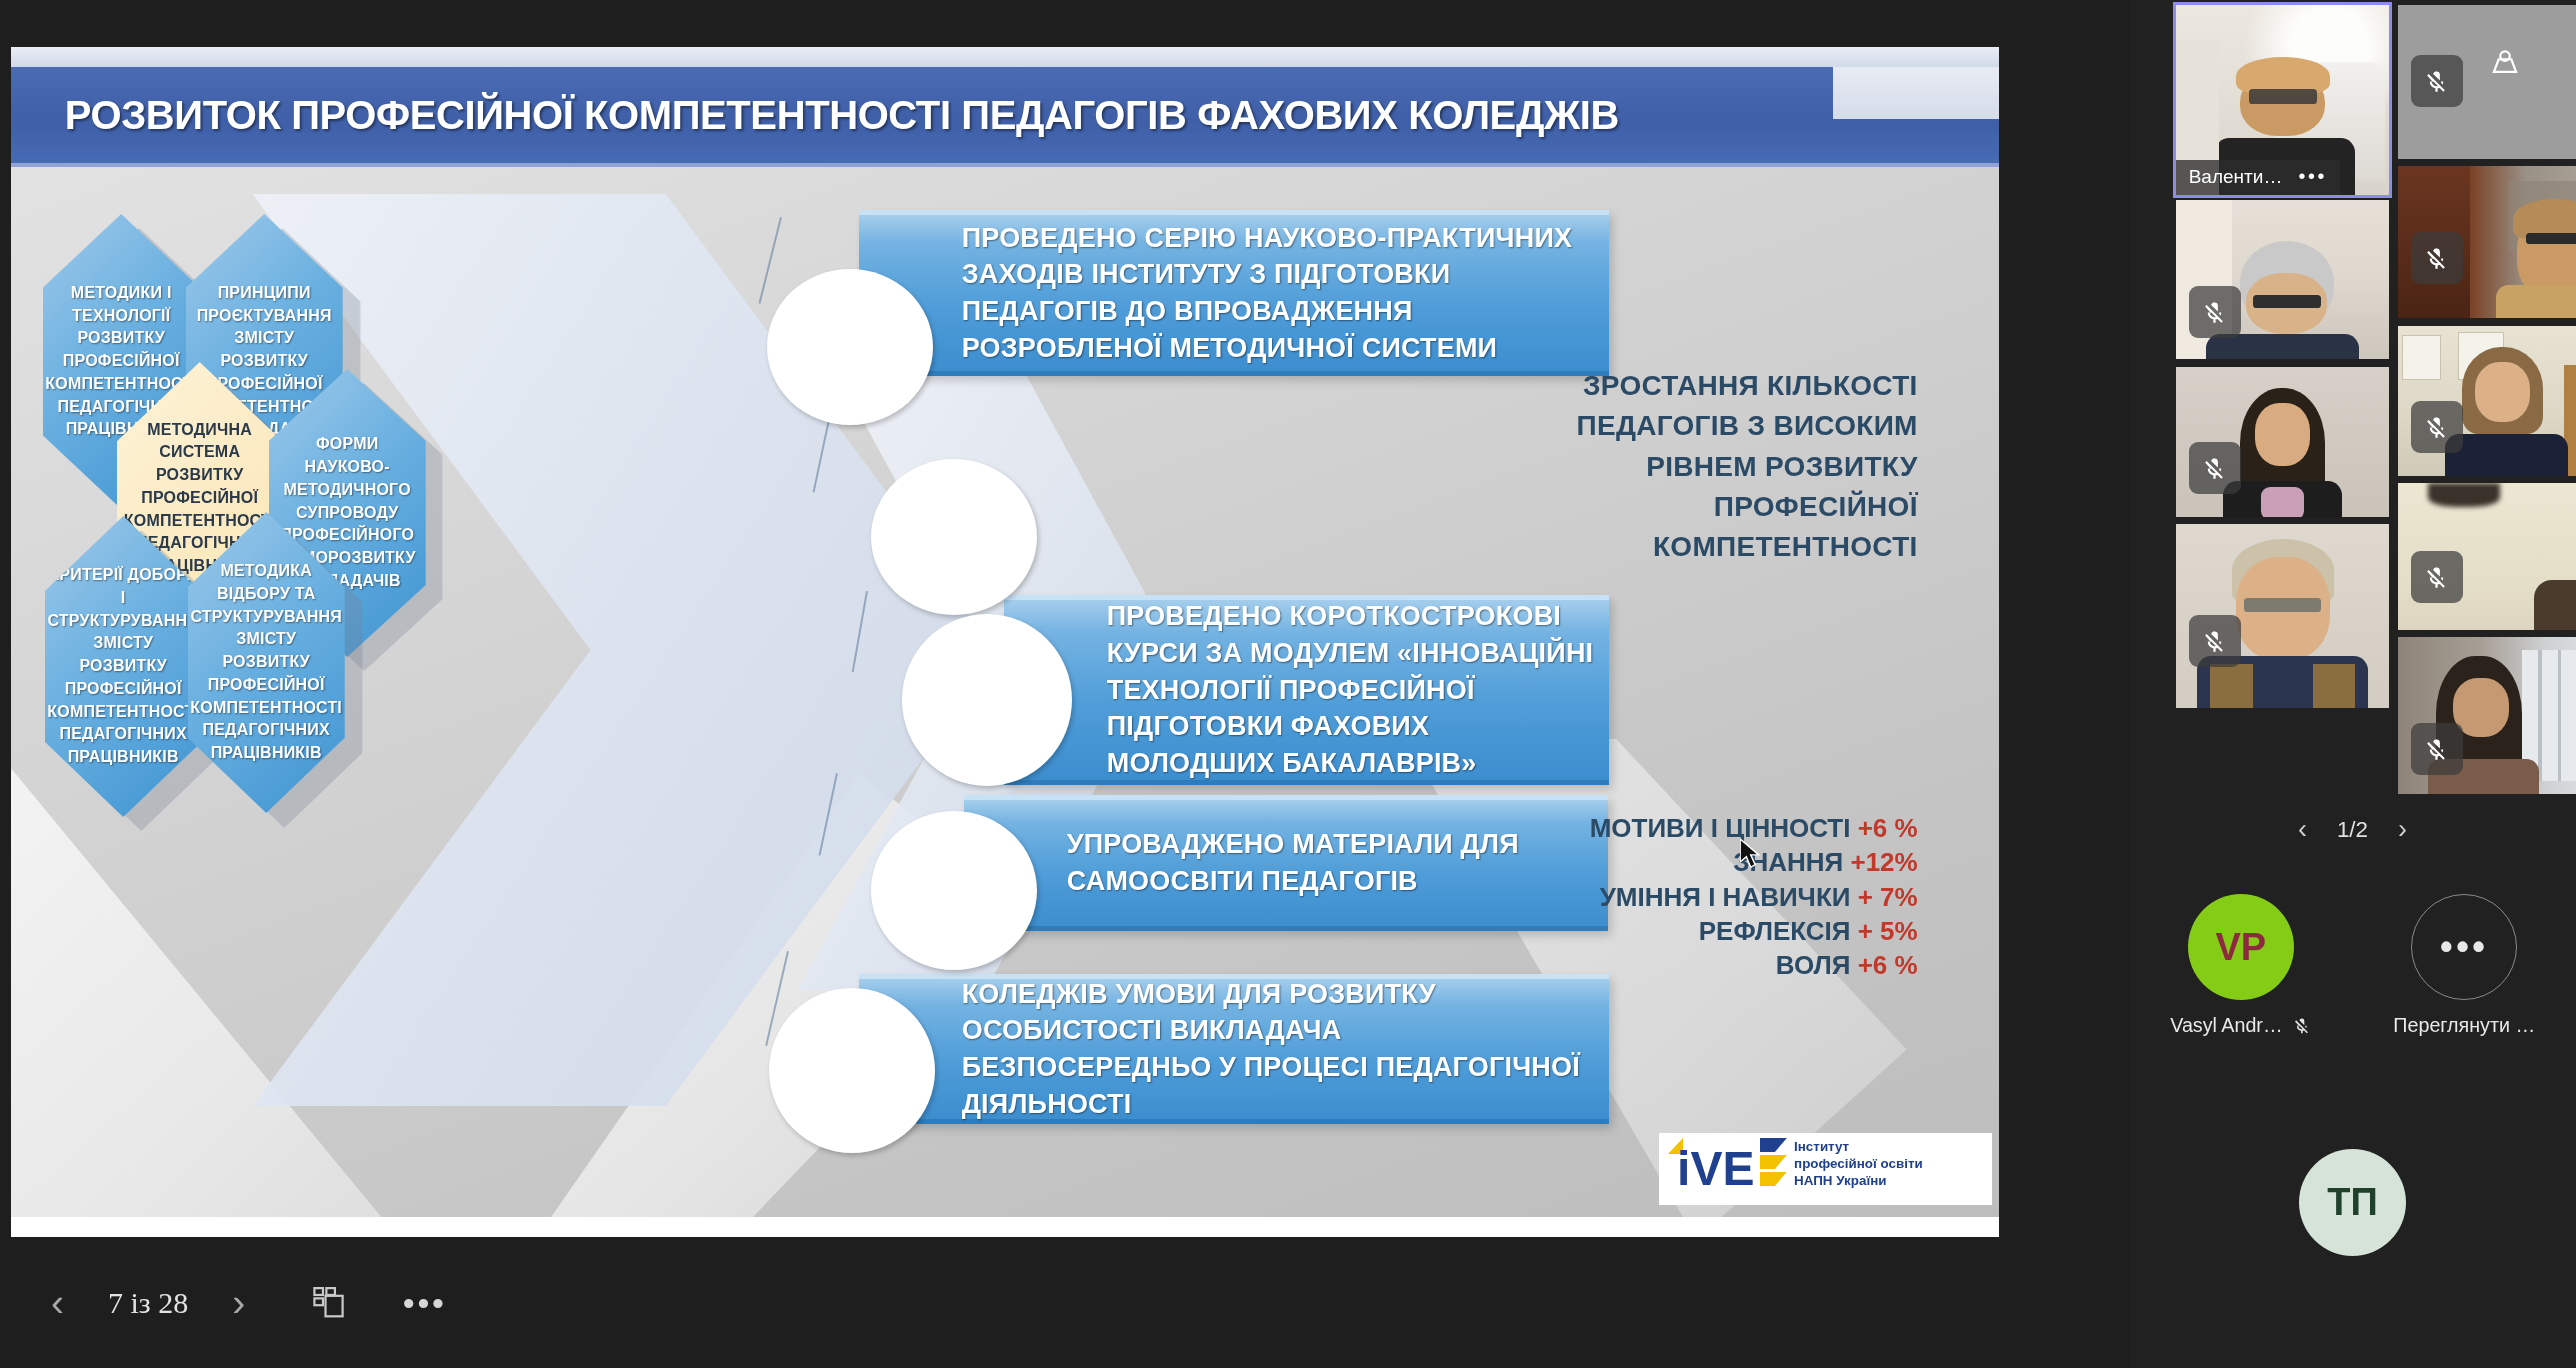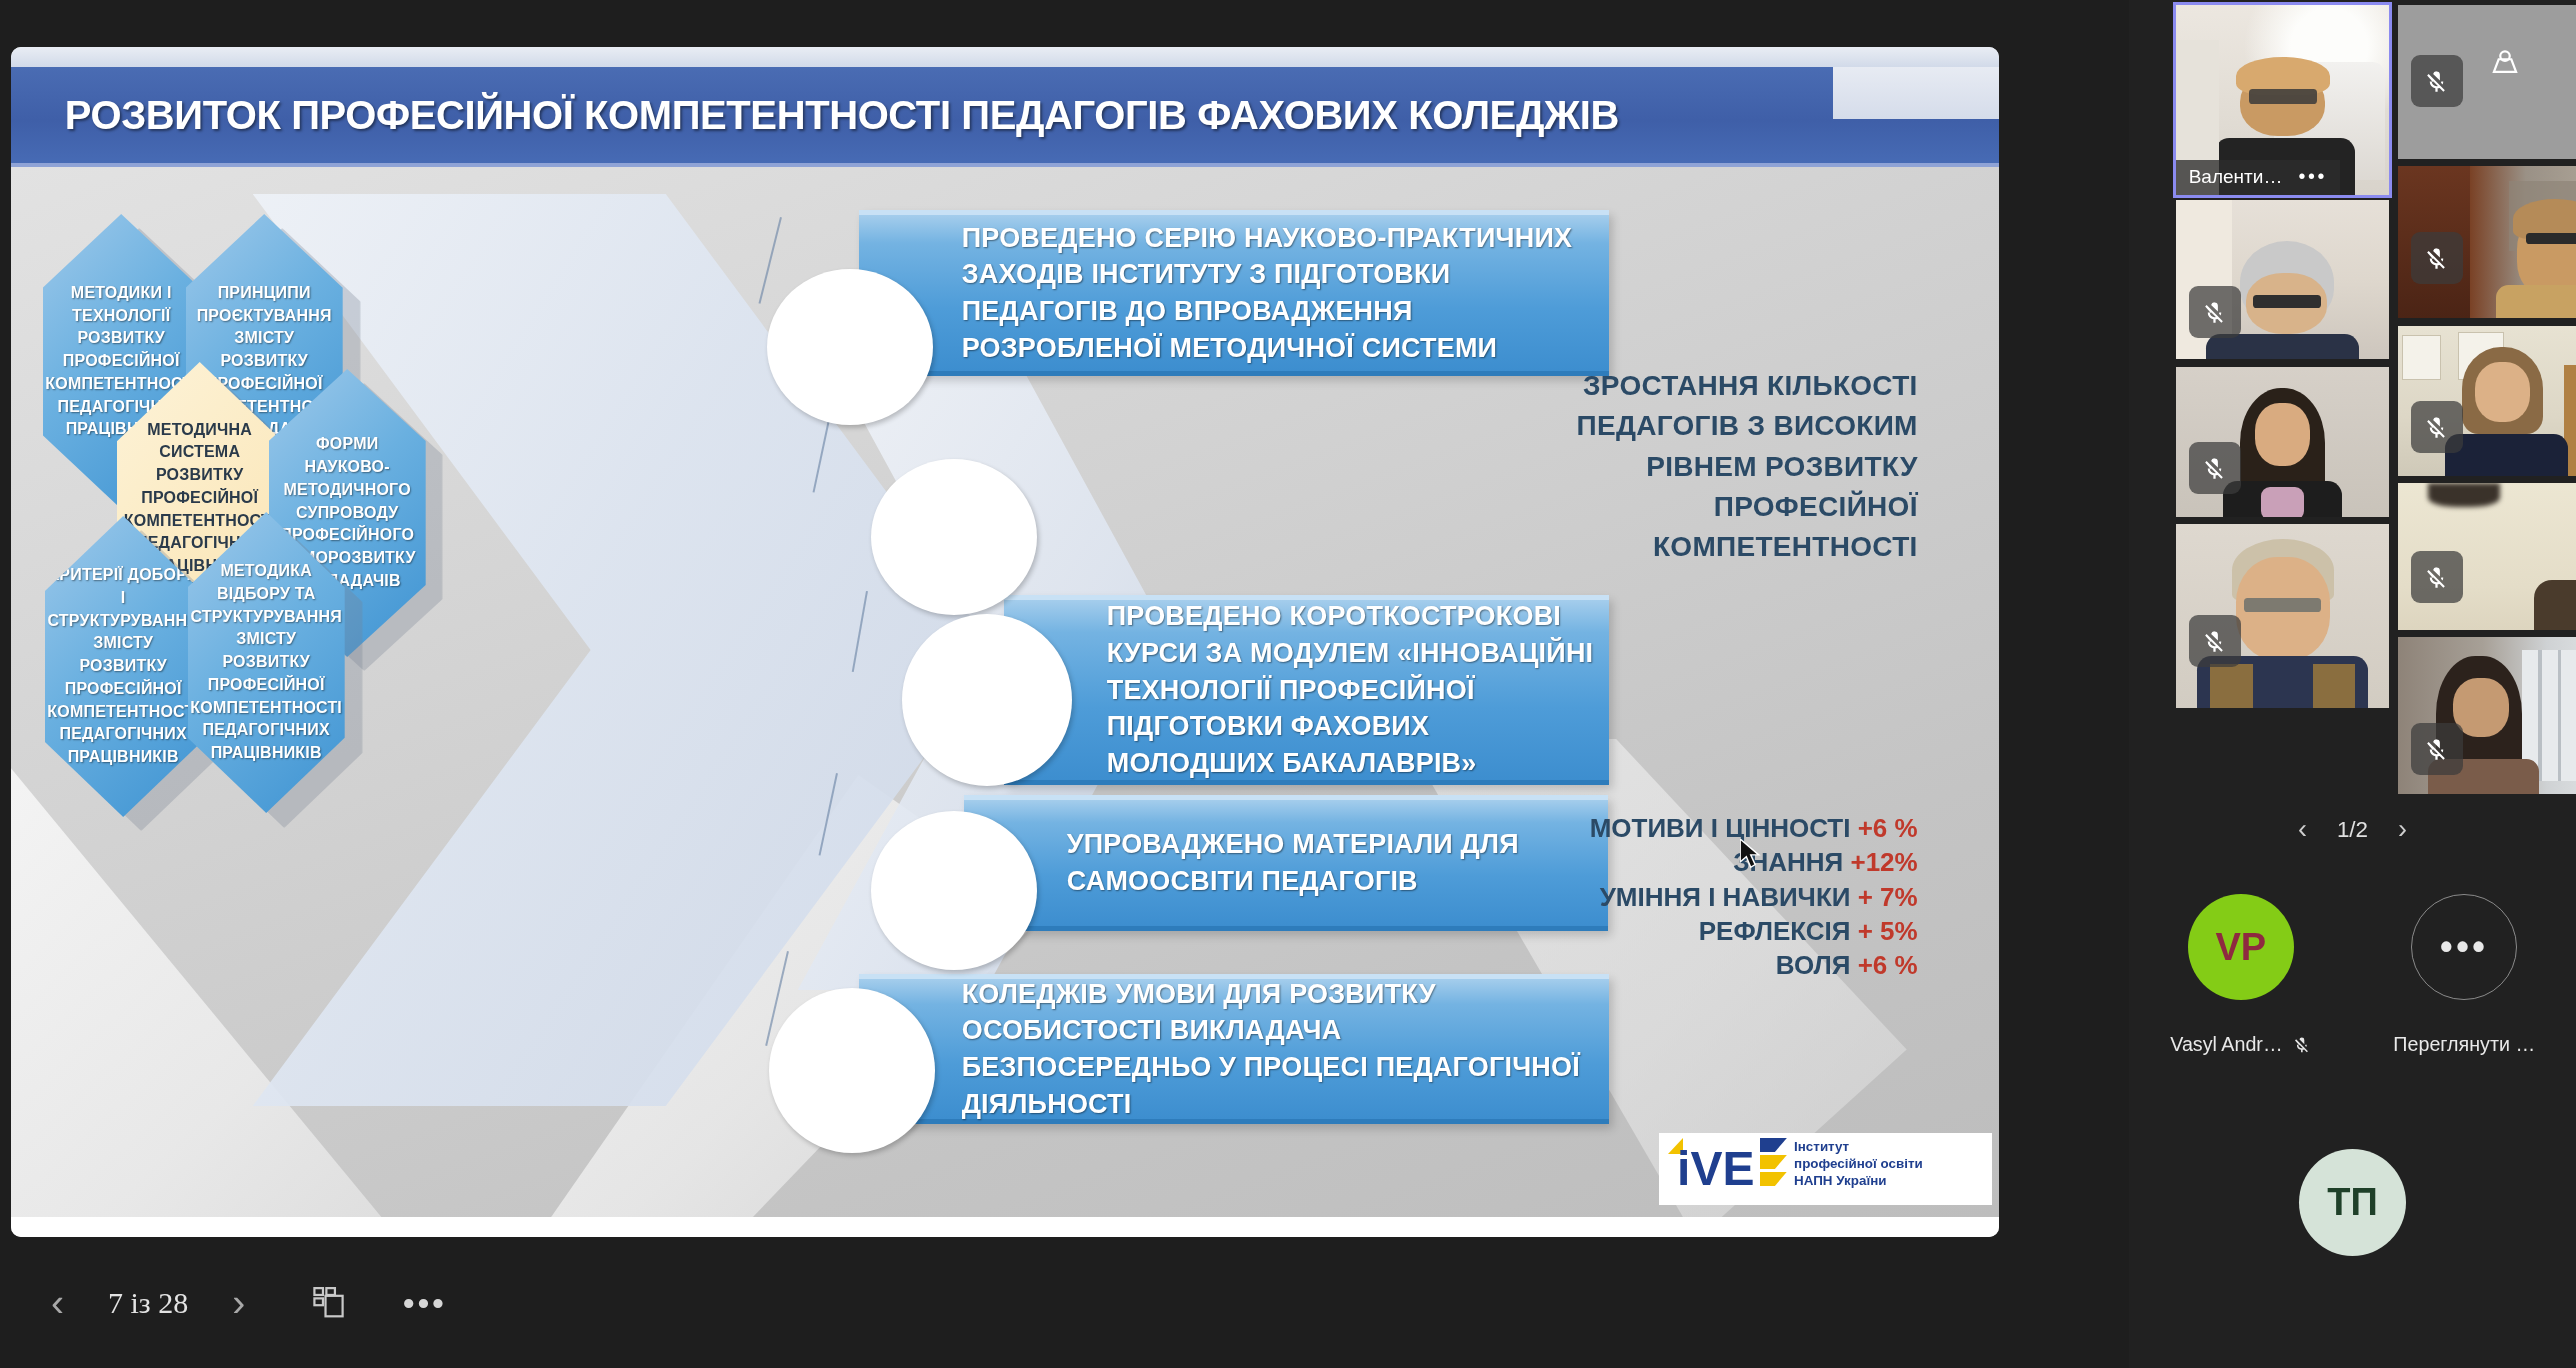--- a/index.html
+++ b/index.html
@@ -13,21 +13,20 @@
   
   #stage {
     position:absolute; left:0; top:0; width:2129px; height:1369px;
     background:#1e1e1e;
   }
 
   #slide {
     position:absolute; left:10.7px; top:47px; width:1988px; height:1190px;
     background:#d8d8d8;
     overflow:hidden;
-    border-radius:10px;
   }
   
   #slide .top-strip {
     position:absolute; left:0; top:0; width:100%; height:21.5px;
     background:linear-gradient(180deg,#e9edf4 0%,#cfd8e8 100%);
   }
   
   #titlebar {
     position:absolute; left:0; top:19.7px; width:100%; height:97px;
     background:linear-gradient(180deg,#4a6cb3 0%,#3f5fa8 55%,#476bb5 100%);
@@ -281,21 +280,20 @@
   }
   .av-item { display:flex; flex-direction:column; align-items:center; gap:14.3px; width:206px; }
   .av-circle {
     width:106px; height:106px; border-radius:50%;
     display:flex; align-items:center; justify-content:center;
     font-size:38px; font-weight:bold;
   }
   .av-name {
     color:#e9e9e9; font-size:19.7px; display:flex; align-items:center; gap:9px;
     white-space:nowrap;
-    margin-top:19px;
   }
   .av-name svg { width:19.7px; height:19.7px; }
   #av-more-circle {
     border:1.8px solid #8a8a8a;
     color:#e8e8e8; font-size:36px; letter-spacing:3.6px;
     background:transparent;
   }
   #bottom-avatar {
     position:absolute; left:0; right:0; top:1149px;
     display:flex; justify-content:center;

